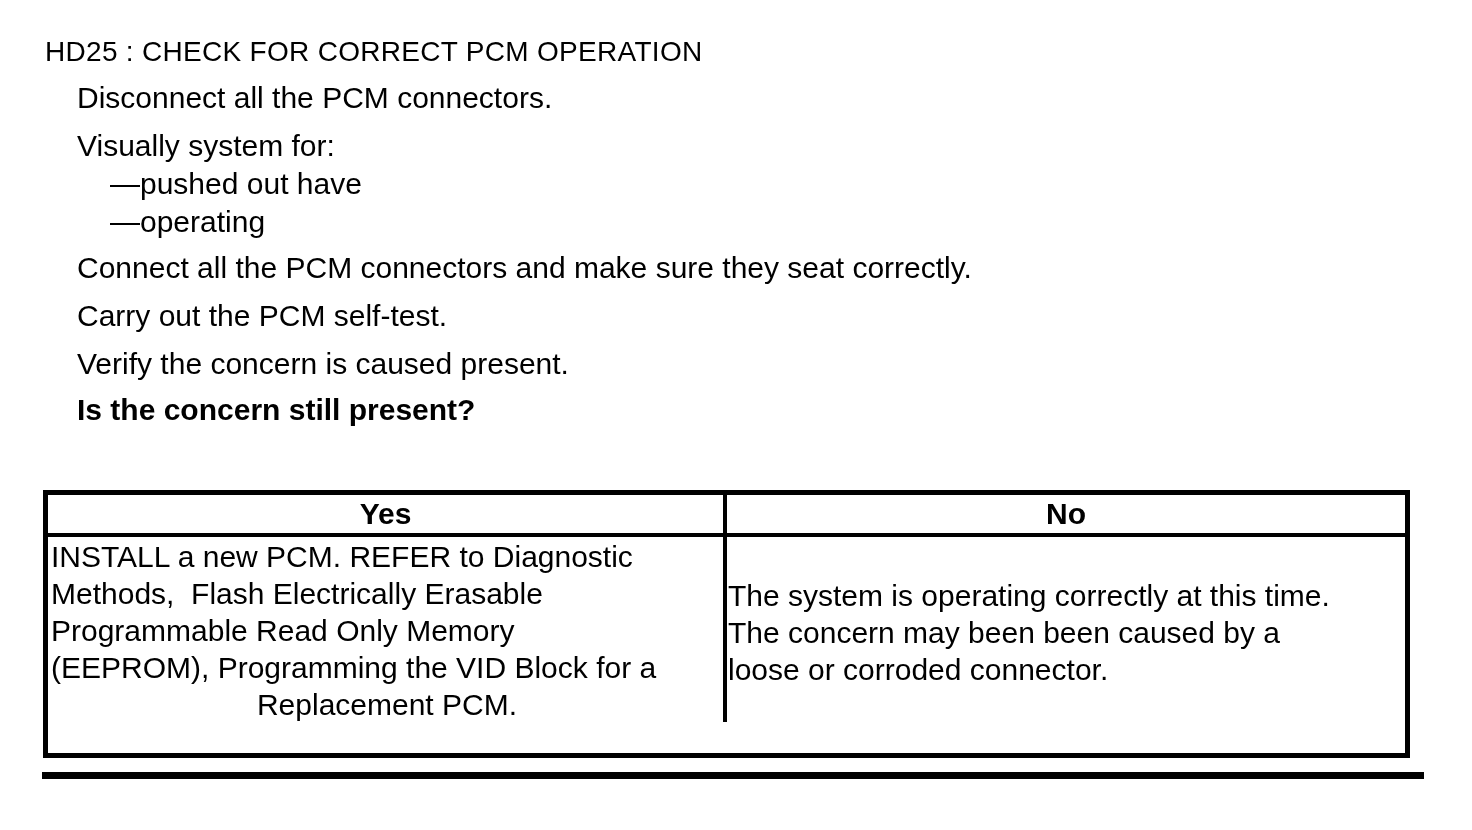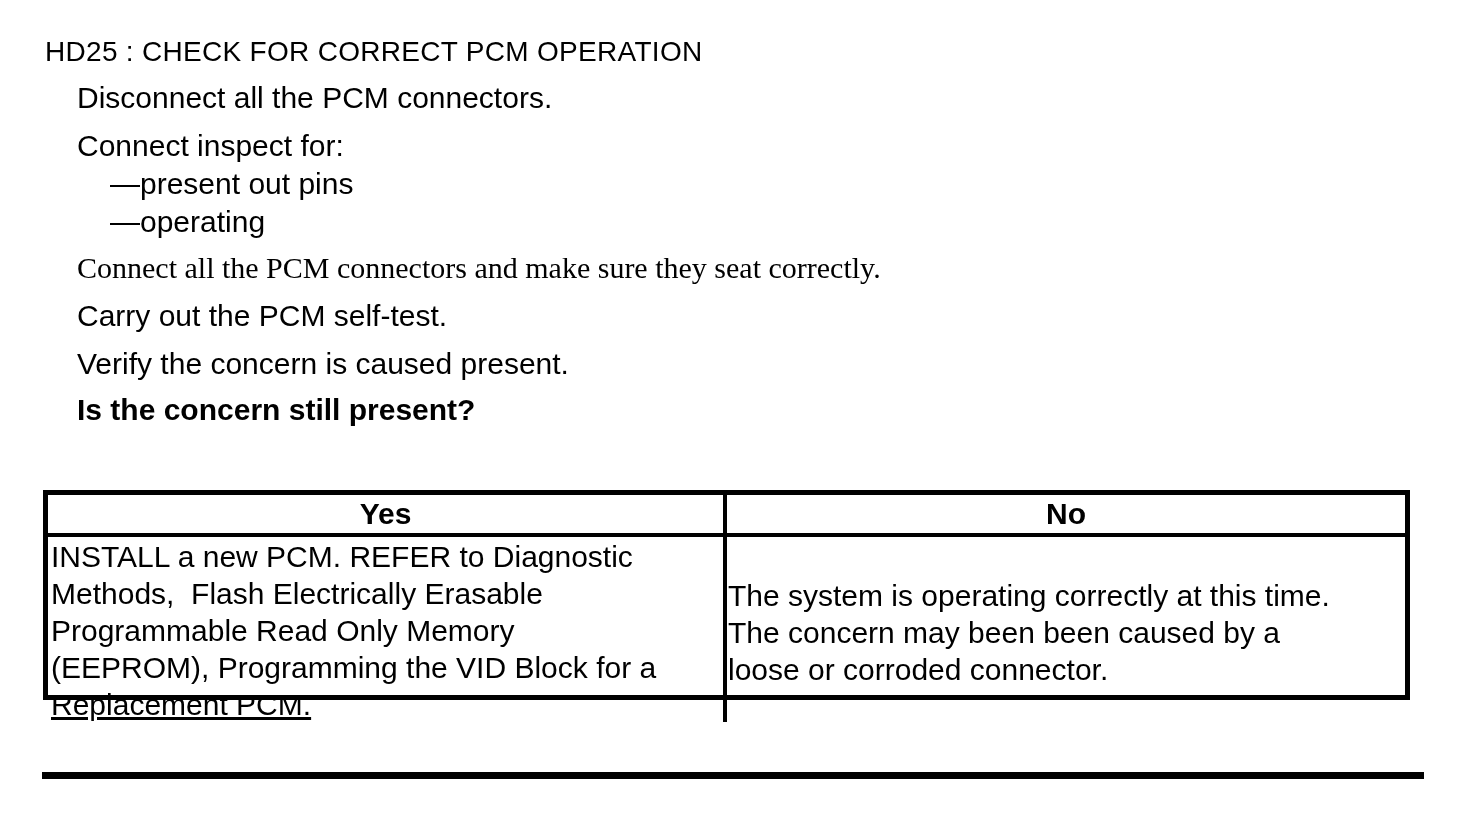--- a/index.html
+++ b/index.html
@@ -16,60 +16,60 @@
     white-space:nowrap;
   }
   .step{
     left:44px;font-size:30px;line-height:36px;white-space:nowrap;margin-left:33px;
   }
   .sub{left:77px;}
   .s0{top:80px;}
   .s1{top:128px;}
   .s2{top:166px;}
   .s3{top:204px;}
-  .s4{top:250px;font-family:Liberation Serif, serif;}
+  .s4{top:250px;}
   .s5{top:298px;}
   .s6{top:346px;}
   .question{top:392px;font-weight:bold;}
 
   
   .dtable{
     position:absolute;left:43px;top:490px;
-    width:1367px;height:210px;
+    width:1367px;height:268px;
     border:5px solid #000;box-sizing:border-box;
   }
   .trow{display:flex;box-sizing:border-box;}
   .thead{height:42px;border-bottom:4px solid #000;}
   .th{
     font-weight:bold;font-size:30px;
     display:flex;align-items:center;justify-content:center;
     box-sizing:border-box;
   }
   .col-left{width:679px;border-right:4px solid #000;}
   .col-right{flex:1;}
   .tbody{height:185px;}
   .td{box-sizing:border-box;}
   .yes-cell{padding:1px 0 0 3px;}
   .no-cell{padding:40px 0 0 1px;}
   .cl{font-size:30px;line-height:37px;white-space:nowrap;}
-  .cl.center{text-align:left;white-space:normal;text-decoration:underline;}
+  .cl.center{text-align:center;white-space:normal;}
 
   .hrule{
     position:absolute;left:42px;top:772px;
     width:1382px;height:7px;background:#000;
   }
 </style>
 </head>
 <body>
 
 <div class="abs title">HD25 : CHECK FOR CORRECT PCM OPERATION</div>
 
 <div class="abs step s0">Disconnect all the PCM connectors.</div>
-<div class="abs step s1">Connect inspect for:</div>
-<div class="abs step sub s2">—present out pins</div>
+<div class="abs step s1">Visually system for:</div>
+<div class="abs step sub s2">—pushed out have</div>
 <div class="abs step sub s3">—operating</div>
 <div class="abs step s4">Connect all the PCM connectors and make sure they seat correctly.</div>
 <div class="abs step s5">Carry out the PCM self-test.</div>
 <div class="abs step s6">Verify the concern is caused present.</div>
 <div class="abs step question">Is the concern still present?</div>
 
 <div class="dtable">
   <div class="trow thead">
     <div class="th col-left">Yes</div>
     <div class="th col-right">No</div>

